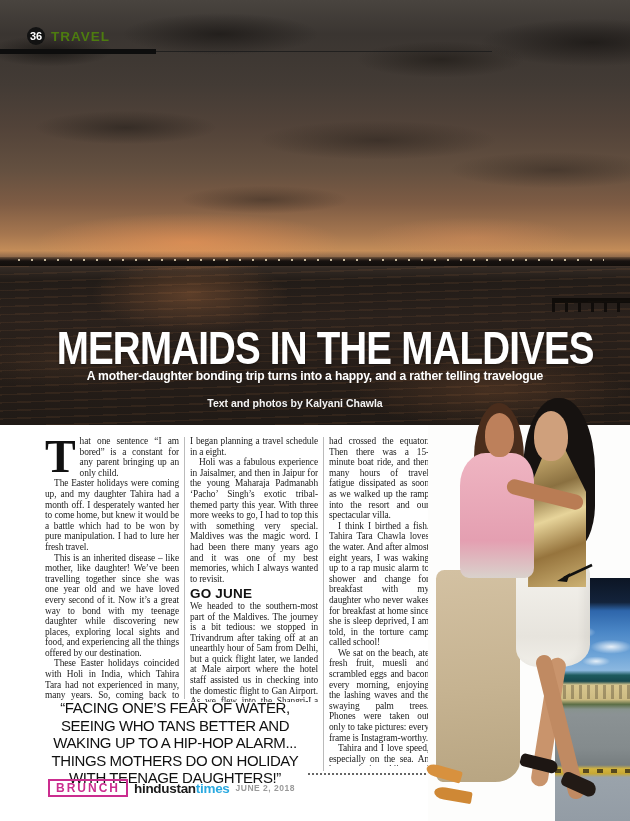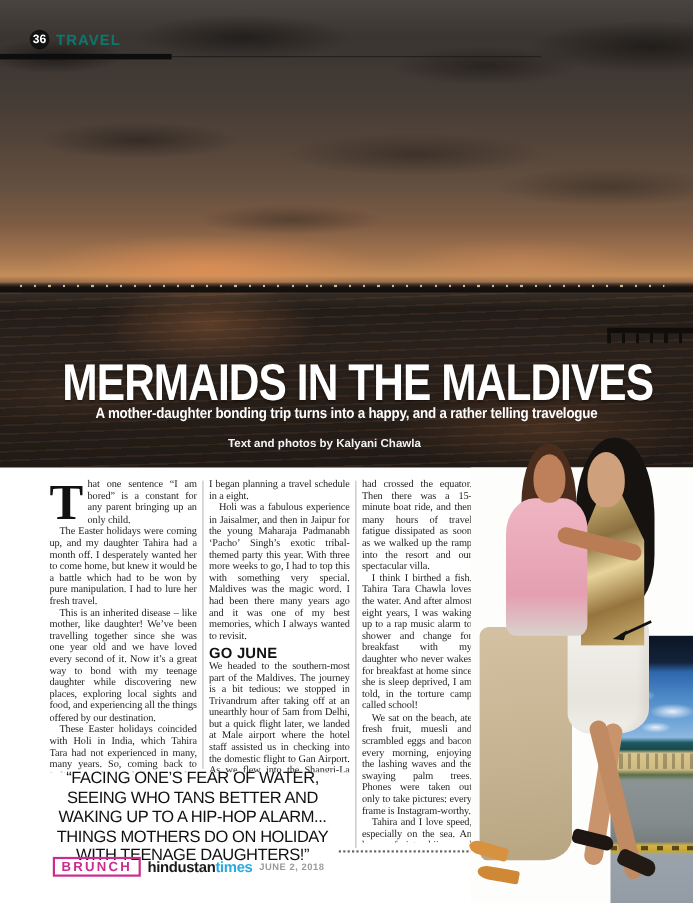--- a/index.html
+++ b/index.html
@@ -36,21 +36,21 @@
       radial-gradient(ellipse 160px 40px at 12% 60%, rgba(160,110,70,.12), transparent 70%),
       repeating-linear-gradient(178deg, rgba(195,125,72,.10) 0 1.5px, rgba(0,0,0,0) 1.5px 8px);}
   .hero-dock{position:absolute;top:298px;right:0;width:78px;height:5px;background:rgba(12,9,7,.85);}
   .hero-dock::after{content:"";position:absolute;top:5px;left:0;width:100%;height:9px;
     background:repeating-linear-gradient(90deg, rgba(12,9,7,.85) 0 3px, transparent 3px 13px);}
 
   
   .masthead{position:absolute;left:27px;top:27px;display:flex;align-items:center;gap:6px;z-index:5;}
   .page-circle{width:18px;height:18px;border-radius:50%;background:#121212;color:#fff;
     font-size:11px;font-weight:bold;display:flex;align-items:center;justify-content:center;}
-  .section-label{font-size:13.5px;font-weight:800;color:#0f766e;letter-spacing:1px;}
+  .section-label{font-size:13.5px;font-weight:800;color:#4d7c0f;letter-spacing:1px;}
   .rule-thick{position:absolute;left:0;top:49px;width:156px;height:4.5px;background:#0d0d0d;z-index:5;}
   .rule-thin{position:absolute;left:156px;top:51px;width:336px;height:1.3px;background:#1c1c1c;opacity:.85;z-index:5;}
 
   
   .headline{position:absolute;left:0;top:320px;width:630px;text-align:center;color:#fff;
     font-size:47px;font-weight:800;letter-spacing:-1px;white-space:nowrap;
     transform:scaleX(.82);transform-origin:50% 50%;z-index:4;
     text-shadow:0 1px 3px rgba(0,0,0,.4);}
   .subhead{position:absolute;left:0;top:368px;width:630px;text-align:center;color:#fff;
     font-size:13.5px;font-weight:700;letter-spacing:-.2px;white-space:nowrap;

